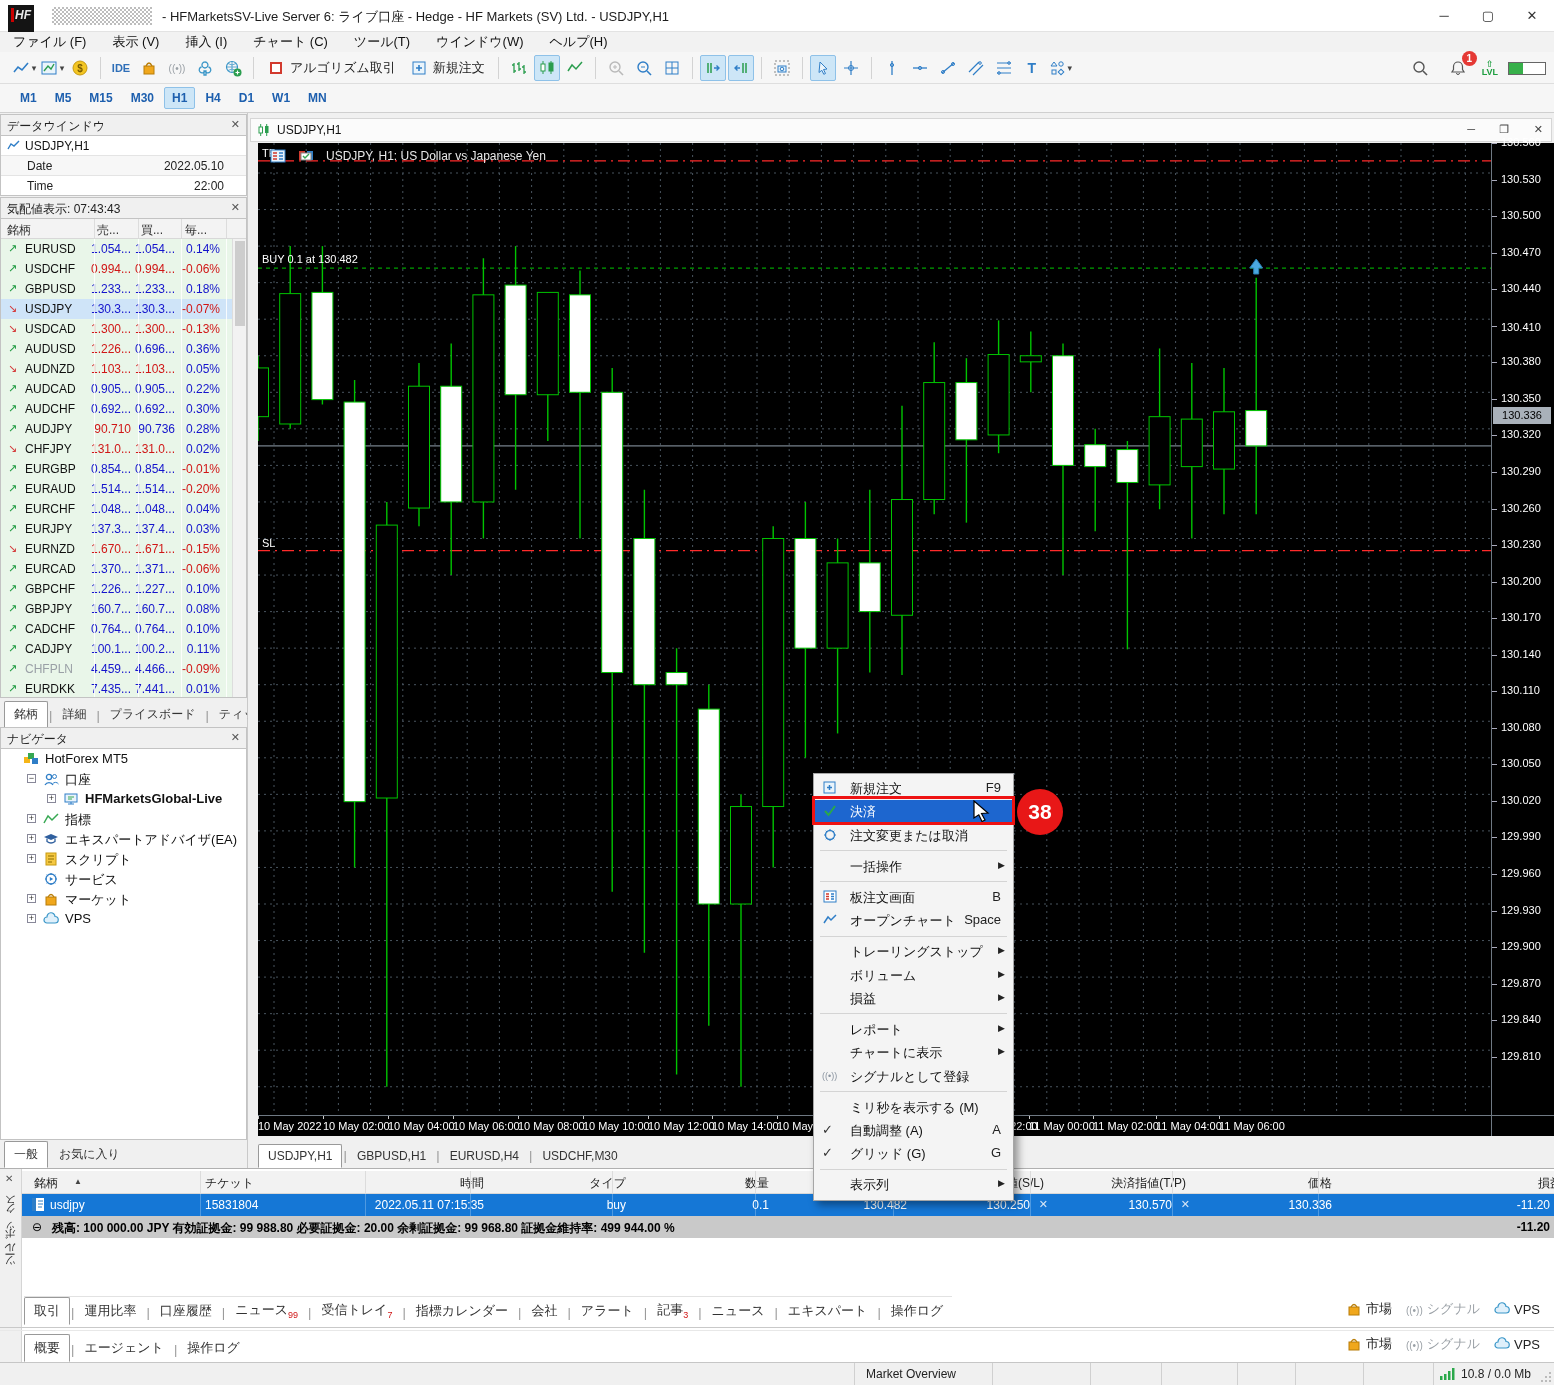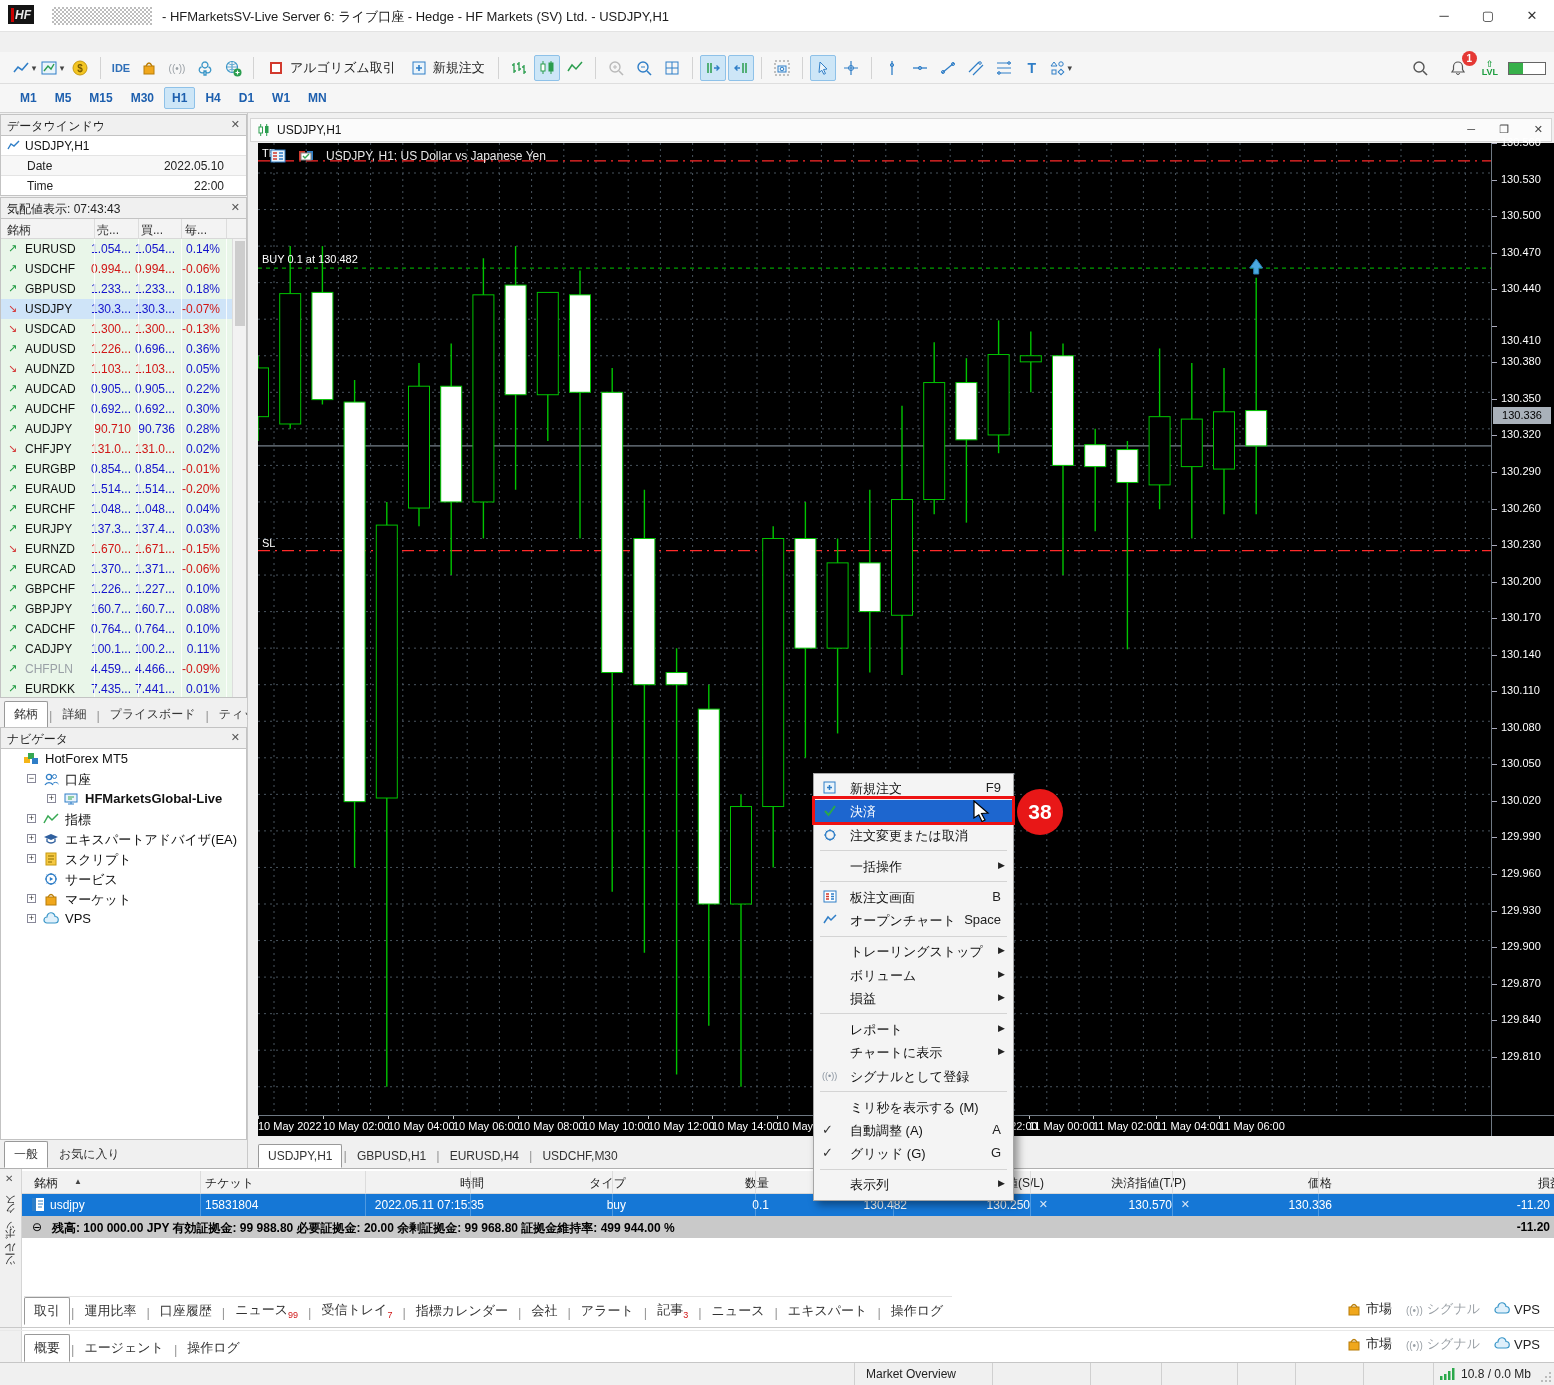--- a/index.html
+++ b/index.html
@@ -1,21 +1,21 @@
 <!DOCTYPE html>
 <html><head>
 <meta charset="utf-8">
 <style>
   html,body{margin:0;padding:0;background:#777;}
   *{box-sizing:border-box;}
   #app{position:relative;width:1554px;height:1385px;background:#f0f0f0;overflow:hidden;
        font-family:"Liberation Sans","DejaVu Sans",sans-serif;color:#111;font-size:13px;}
   
   #titlebar{position:absolute;left:0;top:0;width:1554px;height:32px;background:#ffffff;border-bottom:1px solid #e3e3e3;}
-  #hf-logo{position:absolute;left:8px;top:5px;width:26px;height:19px;background:#141414;color:#fff;
+  #hf-logo{position:absolute;left:8px;top:5px;width:26px;height:28px;background:#141414;color:#fff;
            font-style:italic;font-weight:bold;font-size:12px;text-align:center;line-height:21px;}
   #hf-logo span{color:#e8e8e8;border-left:3px solid #c00;padding-left:1px;}
   #acct-dither{position:absolute;left:52px;top:7px;width:100px;height:18px;
            background:repeating-conic-gradient(#bdbdbd 0% 25%, #ffffff 0% 50%);background-size:4px 4px;}
   #title-text{position:absolute;left:162px;top:8px;font-size:13px;color:#1c1c1c;white-space:nowrap;}
   .wbtn{position:absolute;top:0;width:44px;height:31px;text-align:center;line-height:31px;font-size:13px;color:#333;}
   
   #menubar{position:absolute;left:0;top:32px;width:1554px;height:20px;background:#f2f2f2;}
   .menuitem{display:inline-block;padding:1px 13px;font-size:13px;color:#111;}
   
@@ -88,20 +88,21 @@
 <div id="app">
 
   <div id="titlebar">
     <div id="hf-logo"><span>HF</span></div>
     <div id="acct-dither"></div>
     <div id="title-text">- HFMarketsSV-Live Server 6: ライブ口座 - Hedge - HF Markets (SV) Ltd. - USDJPY,H1</div>
     <div class="wbtn" style="right:88px;">─</div>
     <div class="wbtn" style="right:44px;">▢</div>
     <div class="wbtn" style="right:0;">✕</div>
   </div>
+  <div id="menubar"><span class="menuitem">ファイル (F)</span><span class="menuitem">表示 (V)</span><span class="menuitem">挿入 (I)</span><span class="menuitem">チャート (C)</span><span class="menuitem">ツール(T)</span><span class="menuitem">ウインドウ(W)</span><span class="menuitem">ヘルプ(H)</span></div>
   <div id="toolbar">
       <span class="tbtn">
         <span>
           <svg width="18" height="18" viewBox="0 0 18 18">
             <polyline points="2,13 6,8 10,11 16,4" fill="none" stroke="#2f7ec7" stroke-width="1.6"></polyline>
           </svg>
         </span>
         <span class="caret">▾</span>
       </span>
       <span class="tbtn">
@@ -929,21 +930,21 @@
         <div class="ptick" style="top: -7px;">130.560</div>
         <div class="ptickdash" style="top: 36.55px;"></div>
         <div class="ptick" style="top: 29.55px;">130.530</div>
         <div class="ptickdash" style="top: 73.1px;"></div>
         <div class="ptick" style="top: 66.1px;">130.500</div>
         <div class="ptickdash" style="top: 109.65px;"></div>
         <div class="ptick" style="top: 102.65px;">130.470</div>
         <div class="ptickdash" style="top: 146.2px;"></div>
         <div class="ptick" style="top: 139.2px;">130.440</div>
         <div class="ptickdash" style="top: 182.75px;"></div>
-        <div class="ptick" style="top: 191px;">130.410</div>
+        <div class="ptick" style="top: 178px;">130.410</div>
         <div class="ptickdash" style="top: 219.3px;"></div>
         <div class="ptick" style="top: 212.3px;">130.380</div>
         <div class="ptickdash" style="top: 255.85px;"></div>
         <div class="ptick" style="top: 248.85px;">130.350</div>
         <div class="ptickdash" style="top: 292.4px;"></div>
         <div class="ptick" style="top: 285.4px;">130.320</div>
         <div class="ptickdash" style="top: 328.95px;"></div>
         <div class="ptick" style="top: 321.95px;">130.290</div>
         <div class="ptickdash" style="top: 365.5px;"></div>
         <div class="ptick" style="top: 358.5px;">130.260</div>

